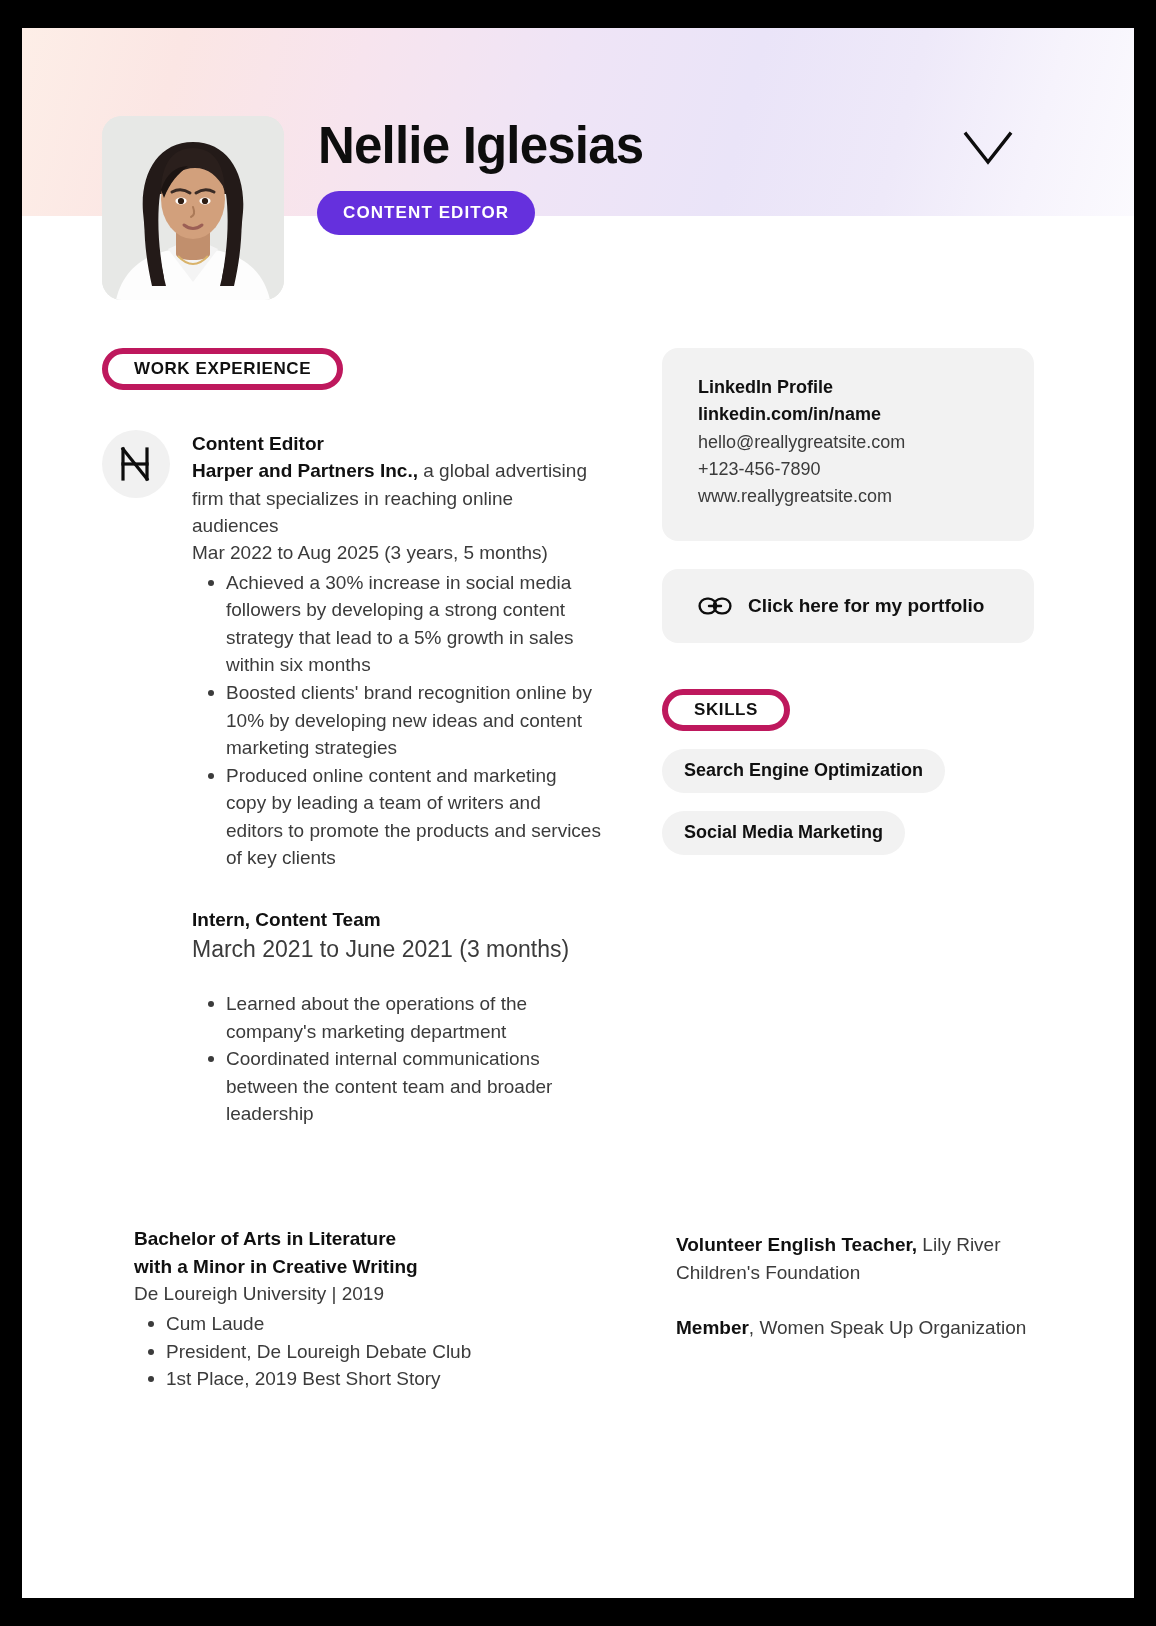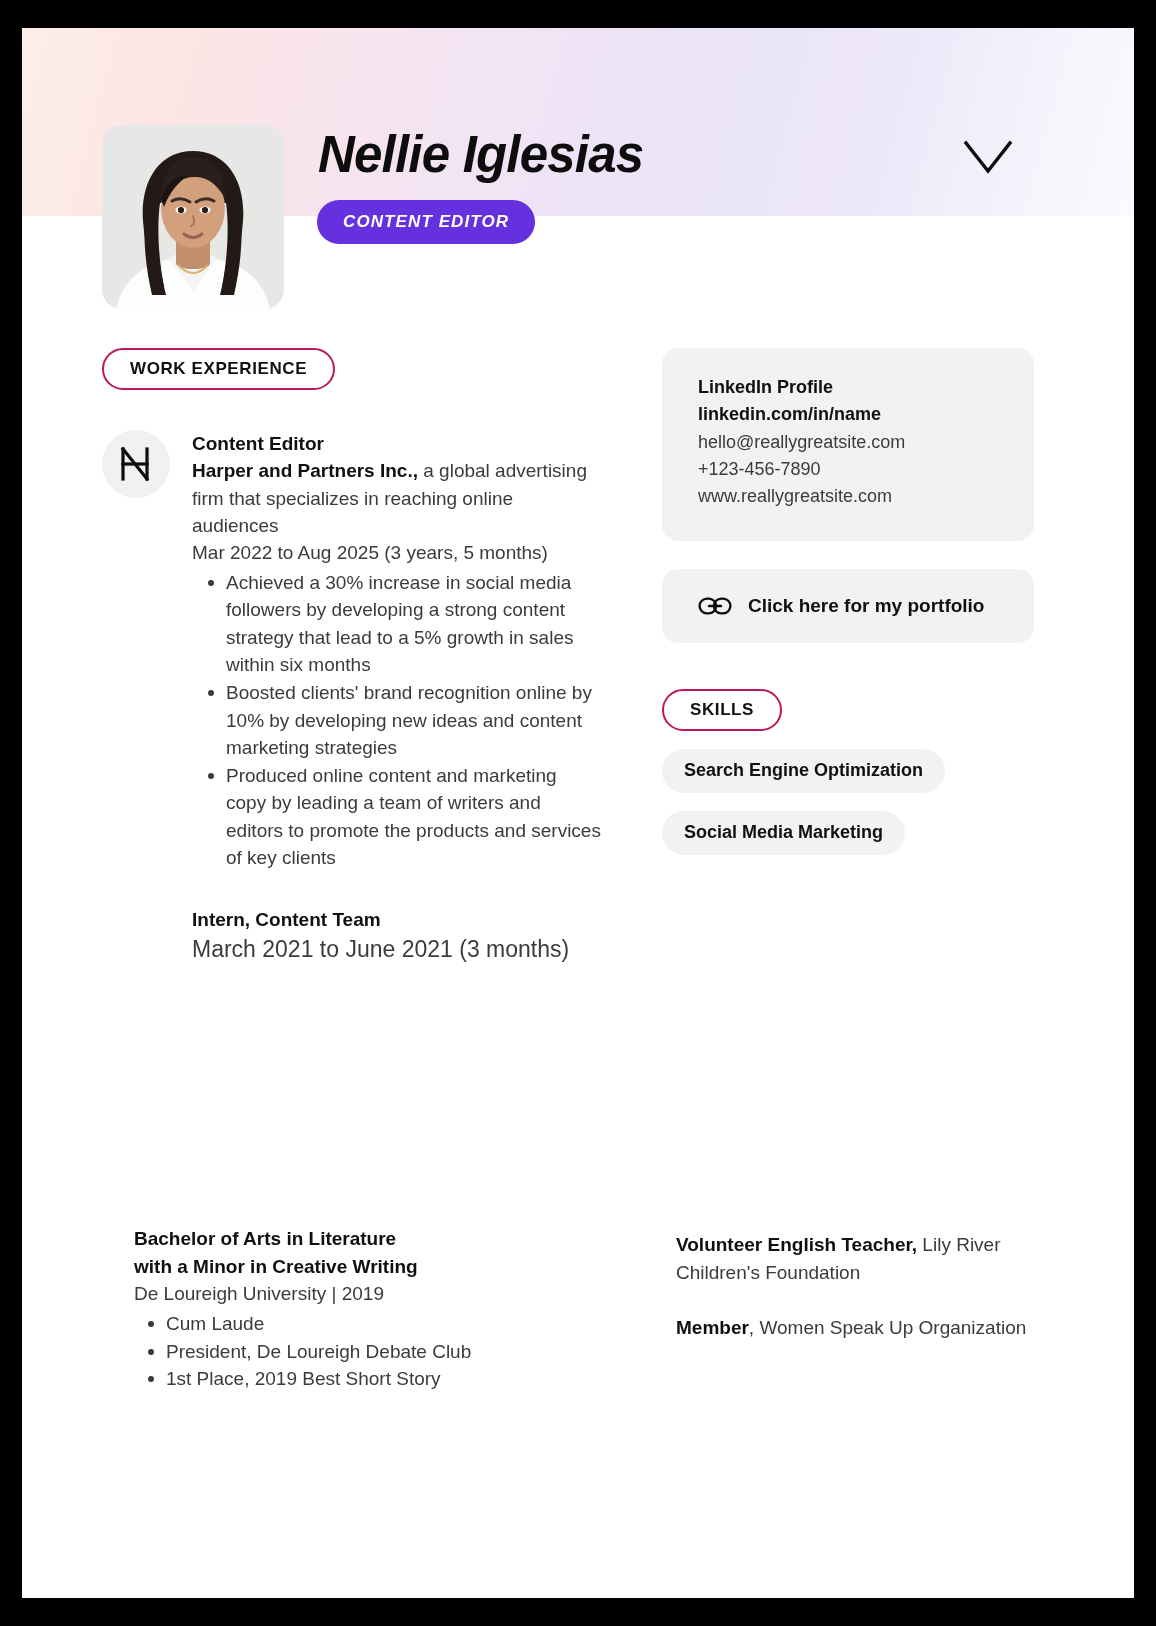--- a/index.html
+++ b/index.html
@@ -34,24 +34,23 @@
         #f7e4ee 30%,
         #efe4f6 48%,
         #eae4f8 64%,
         #eee9f9 78%,
         #f6f3fc 90%,
         #fbfafe 100%);
   }
 
   .header-inner {
     position: absolute;
-    left: 0; top: 12px;
+    left: 0; top: 3px;
     width: 100%;
     height: 290px;
-    font-style: italic;
   }
 
   .avatar {
     position: absolute;
     left: 80px;
     top: 85px;
     width: 182px;
     height: 184px;
     border-radius: 20px;
     overflow: hidden;
@@ -109,21 +108,21 @@
     width: 372px;
   }
 
   
   .section-pill {
     display: inline-flex;
     align-items: center;
     justify-content: center;
     height: 42px;
     padding: 0 26px;
-    border: 2px solid #be185d;
+    border: 6px solid #be185d;
     border-radius: 24px;
     font-size: 17px;
     font-weight: 700;
     letter-spacing: 0.6px;
     color: #101010;
     background: transparent;
   }
 
   
   .job {
@@ -362,20 +361,24 @@
           <li>Boosted clients' brand recognition online by 10% by developing new ideas and content marketing strategies</li>
           <li>Produced online content and marketing copy by leading a team of writers and editors to promote the products and services of key clients</li>
         </ul>
       </div>
     </div>
 
     
     <div class="job2">
       <div class="job-title">Intern, Content Team</div>
       <div class="job-dates">March 2021 to June 2021 (3 months)</div>
+      <ul class="bullets">
+        <li>Learned about the operations of the company's marketing department</li>
+        <li>Coordinated internal communications between the content team and broader leadership</li>
+      </ul>
     </div>
   </div>
 
   <div class="col-right">
 
     <div class="contact-card">
       <div class="contact-strong">LinkedIn Profile</div>
       <div class="contact-strong">linkedin.com/in/name</div>
       <div class="contact-line">hello@reallygreatsite.com</div>
       <div class="contact-line">+123-456-7890</div>

